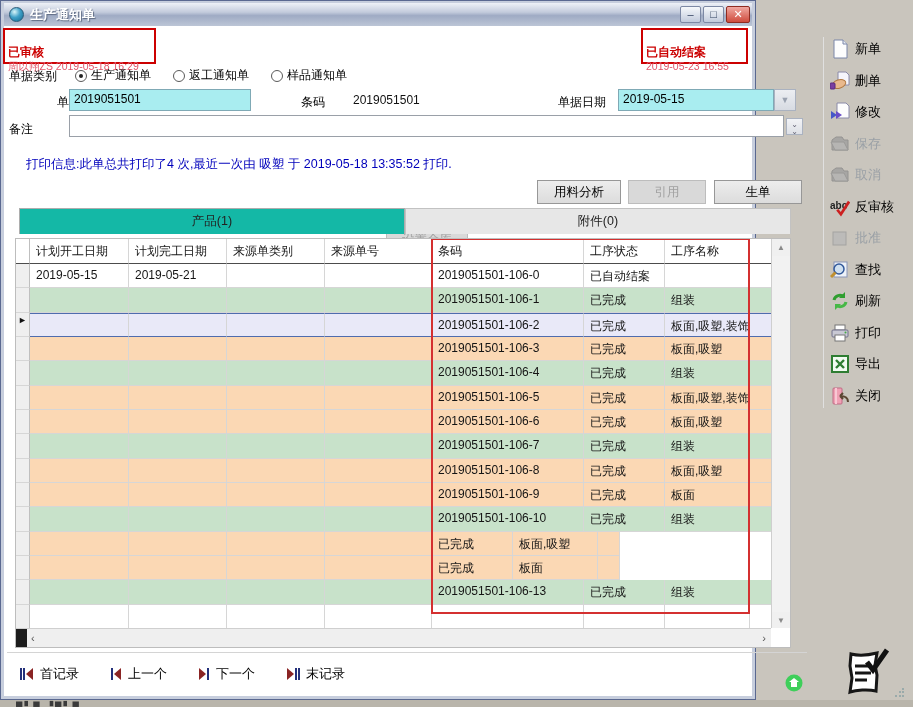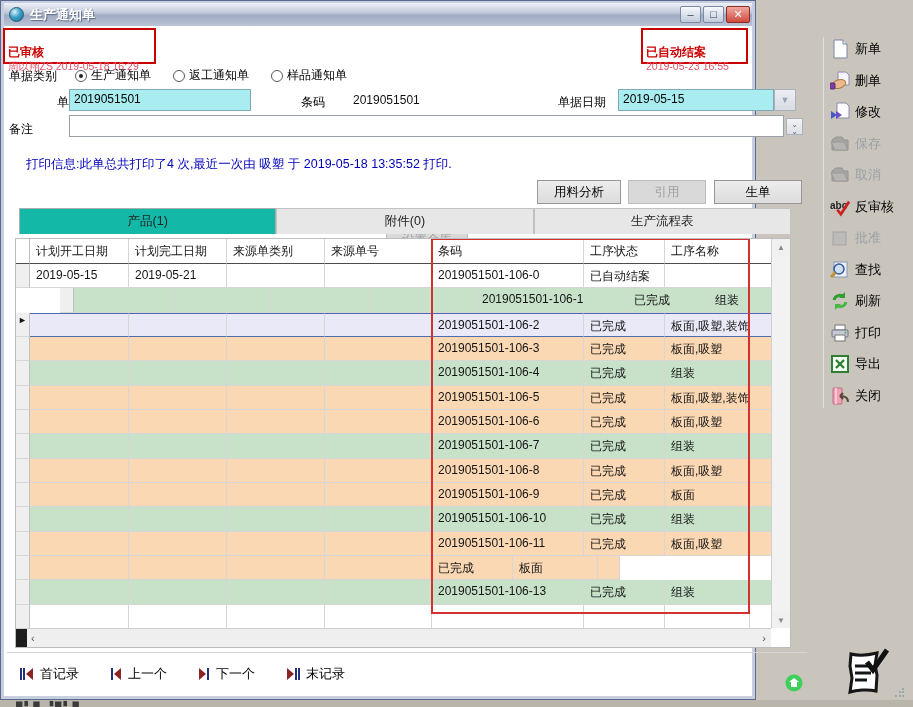--- a/index.html
+++ b/index.html
@@ -152,21 +152,20 @@
     <div id="action-buttons">
         <div class="abtn dis" style="left: 385px; top: 182px; width: 82px; margin-top: 44px;">设置仓库</div>
         <div class="abtn" style="left: 536px; top: 179px; width: 84px;">用料分析</div>
         <div class="abtn dis" style="left: 627px; top: 179px; width: 78px;">引用</div>
         <div class="abtn" style="left: 713px; top: 179px; width: 88px;">生单</div>
       </div>
 
     <div id="tabs">
         <div class="tab active">产品(1)</div>
         <div class="tab">附件(0)</div>
-        <div class="tab">生产流程表</div>
       </div>
 
     <div id="grid-wrap">
       <div id="grid">
           <div class="grow ghead" style="height: 25px;">
             <div class="gcell gutter" style="width: 14px;"></div>
             <div class="gcell" style="width: 99px;">计划开工日期</div>
             <div class="gcell" style="width: 98px;">计划完工日期</div>
             <div class="gcell" style="width: 98px;">来源单类别</div>
             <div class="gcell" style="width: 107px;">来源单号</div>
@@ -179,21 +178,21 @@
             <div class="gcell gutter" style="width: 14px;"></div>
             <div class="gcell" style="width: 99px;">2019-05-15</div>
             <div class="gcell" style="width: 98px;">2019-05-21</div>
             <div class="gcell" style="width: 98px;"></div>
             <div class="gcell" style="width: 107px;"></div>
             <div class="gcell" style="width: 152px;">2019051501-106-0</div>
             <div class="gcell" style="width: 81px;">已自动结案</div>
             <div class="gcell" style="width: 85px;"></div>
             <div class="gcell" style="width: 22px;"></div>
           </div>
-          <div class="grow green" style="height: 24.35px; margin-left: 44px;">
+          <div class="grow green" style="height: 24.35px;">
             <div class="gcell gutter" style="width: 14px;"></div>
             <div class="gcell" style="width: 99px;"></div>
             <div class="gcell" style="width: 98px;"></div>
             <div class="gcell" style="width: 98px;"></div>
             <div class="gcell" style="width: 107px;"></div>
             <div class="gcell" style="width: 152px;">2019051501-106-1</div>
             <div class="gcell" style="width: 81px;">已完成</div>
             <div class="gcell" style="width: 85px;">组装</div>
             <div class="gcell" style="width: 22px;"></div>
           </div>
@@ -295,21 +294,20 @@
             <div class="gcell" style="width: 81px;">已完成</div>
             <div class="gcell" style="width: 85px;">组装</div>
             <div class="gcell" style="width: 22px;"></div>
           </div>
           <div class="grow orange" style="height: 24.35px;">
             <div class="gcell gutter" style="width: 14px;"></div>
             <div class="gcell" style="width: 99px;"></div>
             <div class="gcell" style="width: 98px;"></div>
             <div class="gcell" style="width: 98px;"></div>
             <div class="gcell" style="width: 107px;"></div>
-            <div class="gcell" style="width: 152px;">2019051501-106-11</div>
             <div class="gcell" style="width: 81px;">已完成</div>
             <div class="gcell" style="width: 85px;">板面,吸塑</div>
             <div class="gcell" style="width: 22px;"></div>
           </div>
           <div class="grow orange" style="height: 24.35px;">
             <div class="gcell gutter" style="width: 14px;"></div>
             <div class="gcell" style="width: 99px;"></div>
             <div class="gcell" style="width: 98px;"></div>
             <div class="gcell" style="width: 98px;"></div>
             <div class="gcell" style="width: 107px;"></div>

